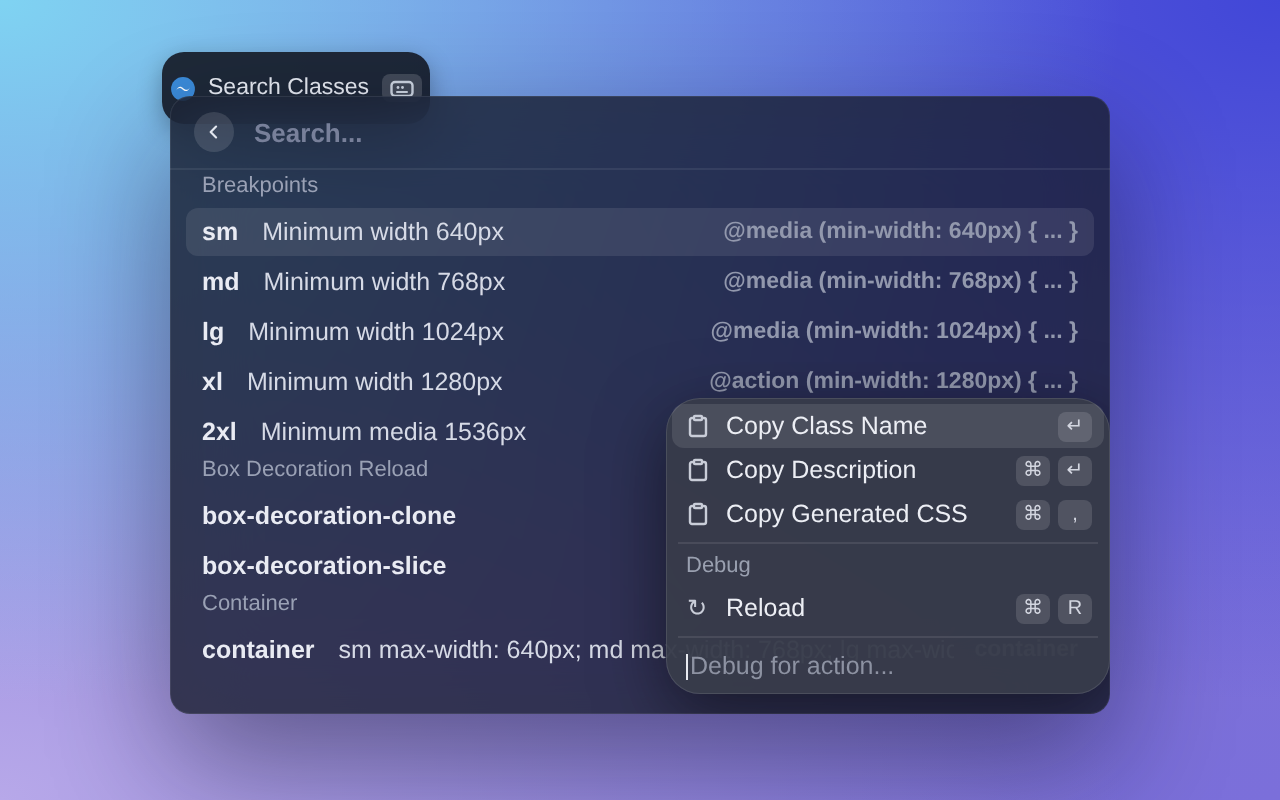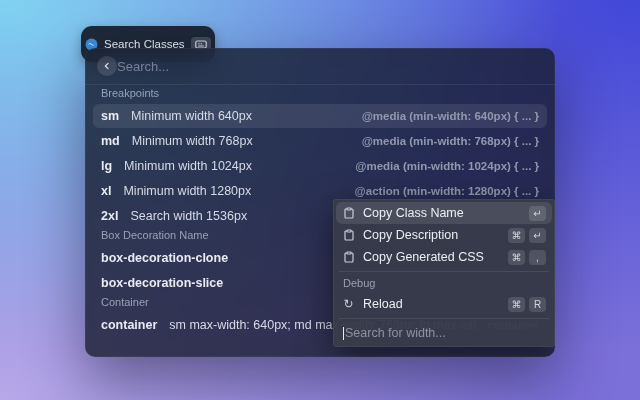--- a/index.html
+++ b/index.html
@@ -33,22 +33,23 @@
 
   
   .window{
     position:absolute; left:85px; top:48px; width:470px; height:309px;
     border-radius:10px; overflow:hidden;
     background:rgba(26,31,46,0.82);
     backdrop-filter: blur(20px) saturate(140%);
     box-shadow:0 24px 60px rgba(10,10,35,0.45), 0 0 0 0.5px rgba(255,255,255,0.08) inset;
   }
   .searchbar{
-    display:flex; align-items:center; height:37px; padding:0 12px;
+    display:flex; align-items:center; gap:10px; height:37px; padding:0 12px;
     border-bottom:1px solid rgba(255,255,255,0.07);
+    font-weight:bold;
   }
   .back-btn{
     width:20px; height:20px; border-radius:50%;
     background:rgba(255,255,255,0.12);
     display:flex; align-items:center; justify-content:center; cursor:default;
   }
   .search-placeholder{ color:#78809a; font-size:13px; }
 
   .list{ padding:2px 8px 0; }
   .section-label{
@@ -59,21 +60,21 @@
     padding:12px 8px; border-radius:6px; font-size:12.5px;
   }
   .row.selected{ background:rgba(255,255,255,0.09); }
   .row .kw{ color:#e9ebf3; font-weight:700; margin-right:12px; white-space:nowrap; }
   .row .desc{ color:#d6daе6; color:#d6dae6; white-space:nowrap; overflow:hidden; }
   .row .acc{ margin-left:auto; color:#9298ad; font-size:11.5px; white-space:nowrap; padding-left:10px;font-weight:bold; }
 
   
   .action-panel{
     position:absolute; right:0px; bottom:10px; width:222px;
-    background:rgba(56,60,74,0.97); border-radius:4px; padding:3px;
+    background:rgba(56,60,74,0.97); border-radius:17px; padding:3px;
     box-shadow:0 10px 34px rgba(0,0,0,0.5), 0 0 0 0.5px rgba(255,255,255,0.1) inset;
   }
   .panel-row{
     display:flex; align-items:center; gap:8px; height:22px; padding:0 6px;
     border-radius:6px;
   }
   .panel-row.selected{ background:rgba(255,255,255,0.1); }
   .panel-row .plabel{ color:#eceef4; font-size:12.5px; flex:1; white-space:nowrap; }
   .panel-row .picon{ width:13px; height:13px; display:flex; align-items:center; justify-content:center; color:#c9cdd8; }
   .key-badge{
@@ -142,25 +143,25 @@
         <span class="desc">Minimum width 1024px</span>
         <span class="acc">@media (min-width: 1024px) { ... }</span>
       </div>
       <div class="row">
         <span class="kw">xl</span>
         <span class="desc">Minimum width 1280px</span>
         <span class="acc">@action (min-width: 1280px) { ... }</span>
       </div>
       <div class="row">
         <span class="kw">2xl</span>
-        <span class="desc">Search width 1536px</span>
+        <span class="desc">Minimum media 1536px</span>
         <span class="acc"></span>
       </div>
 
-      <div class="section-label">Box Decoration Name</div>
+      <div class="section-label">Box Decoration Reload</div>
 
       <div class="row">
         <span class="kw">box-decoration-clone</span>
         <span class="desc"></span>
         <span class="acc"></span>
       </div>
       <div class="row">
         <span class="kw">box-decoration-slice</span>
         <span class="desc"></span>
         <span class="acc"></span>
@@ -231,19 +232,19 @@
         <span class="keys">
           <span class="key-badge">⌘</span>
           <span class="key-badge">R</span>
         </span>
       </div>
 
       <div class="panel-divider"></div>
 
       <div class="panel-search">
         <span class="caret"></span>
-        <span class="ph">Search for width...</span>
+        <span class="ph">Debug for action...</span>
       </div>
 
     </div>
 
   </div>
 </div>
 
 </body></html>

